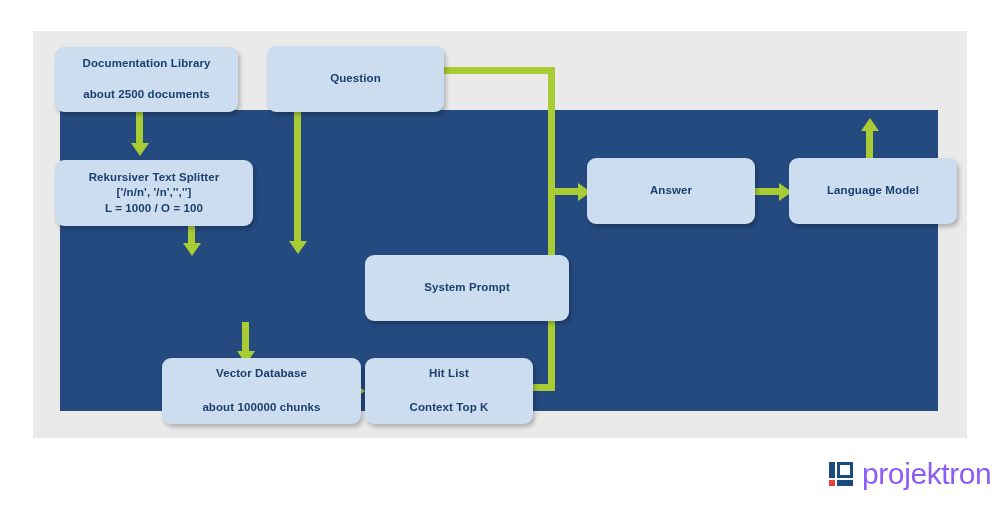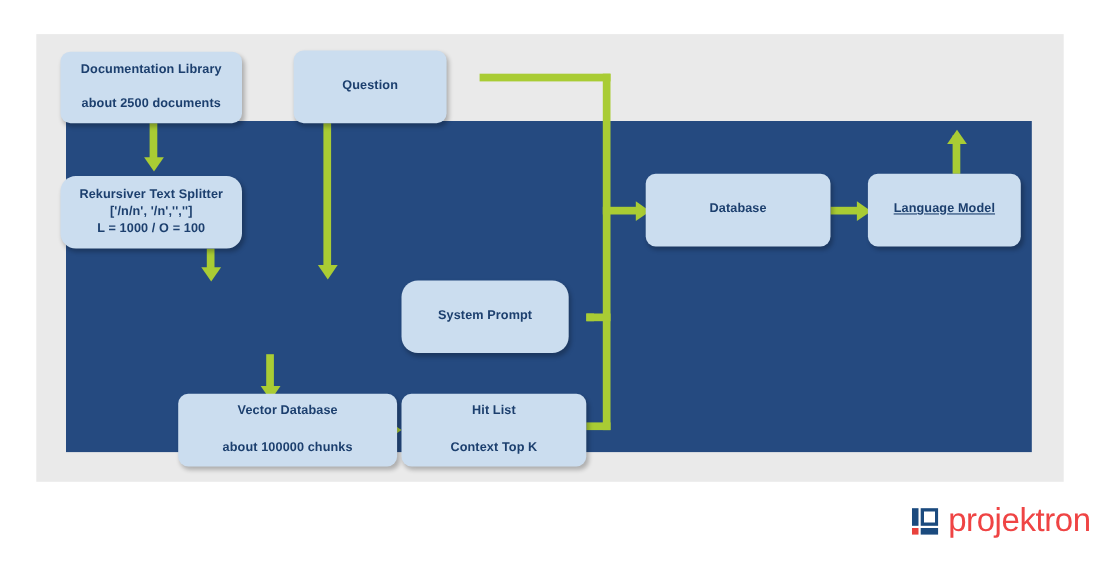--- a/index.html
+++ b/index.html
@@ -95,21 +95,21 @@
     gap: 9px;
   }
   #logo-mark {
     width: 24px;
     height: 26px;
     display: block;
   }
   #logo-text {
     font-family: "Liberation Sans", sans-serif;
     font-size: 30px;
-    color: #ef4444;
+    color: #8b5cf6;
     letter-spacing: -0.4px;
     line-height: 1;
   }
 </style>
 </head>
 <body>
 
 <div id="slide">
 
   <div id="panel"></div>
@@ -141,46 +141,46 @@
 
   <div class="gline" style="left:548px; top:188px; width:34px; height:7px;"></div>
   <div class="garrow right" style="left:578px; top:182.5px;"></div>
 
   <div class="gline" style="left:755px; top:188px; width:27px; height:7px;"></div>
   <div class="garrow right" style="left:779px; top:182.5px;"></div>
 
   <div class="gline" style="left:866px; top:123px; width:7px; height:35px;"></div>
   <div class="garrow up" style="left:860.5px; top:118px;"></div>
 
-  <div class="box" style="left:55px; top:47px; width:165px; height:65px;">
+  <div class="box" style="left:55px; top:47px; width:183px; height:65px;">
     <span>Documentation Library</span>
     <span class="l2">about 2500 documents</span>
   </div>
 
-  <div class="box" style="left:267px; top:46px; width:139px; height:66px;">
+  <div class="box" style="left:267px; top:46px; width:177px; height:66px;">
     <span>Question</span>
   </div>
 
 
-  <div class="box" style="left:55px; top:160px; width:165px; height:66px;border-radius:14px;">
+  <div class="box" style="left:55px; top:160px; width:198px; height:66px;">
     <span>Rekursiver Text Splitter</span>
     <span>['/n/n', '/n','','']</span>
     <span>L = 1000 / O = 100</span>
   </div>
 
   <div class="box" style="left:587px; top:158px; width:168px; height:66px;">
-    <span>Database</span>
-  </div>
-
-  <div class="box" style="left:789px; top:158px; width:139px; height:66px;text-decoration:underline;">
+    <span>Answer</span>
+  </div>
+
+  <div class="box" style="left:789px; top:158px; width:168px; height:66px;">
     <span>Language Model</span>
   </div>
 
 
-  <div class="box" style="left:365px; top:255px; width:152px; height:66px;border-radius:15px;">
+  <div class="box" style="left:365px; top:255px; width:204px; height:66px;">
     <span>System Prompt</span>
   </div>
 
   <div class="box spaced" style="left:162px; top:358px; width:199px; height:66px;">
     <span>Vector Database</span>
     <span class="l2">about 100000 chunks</span>
   </div>
 
   <div class="box spaced" style="left:365px; top:358px; width:168px; height:66px;">
     <span>Hit List</span>

